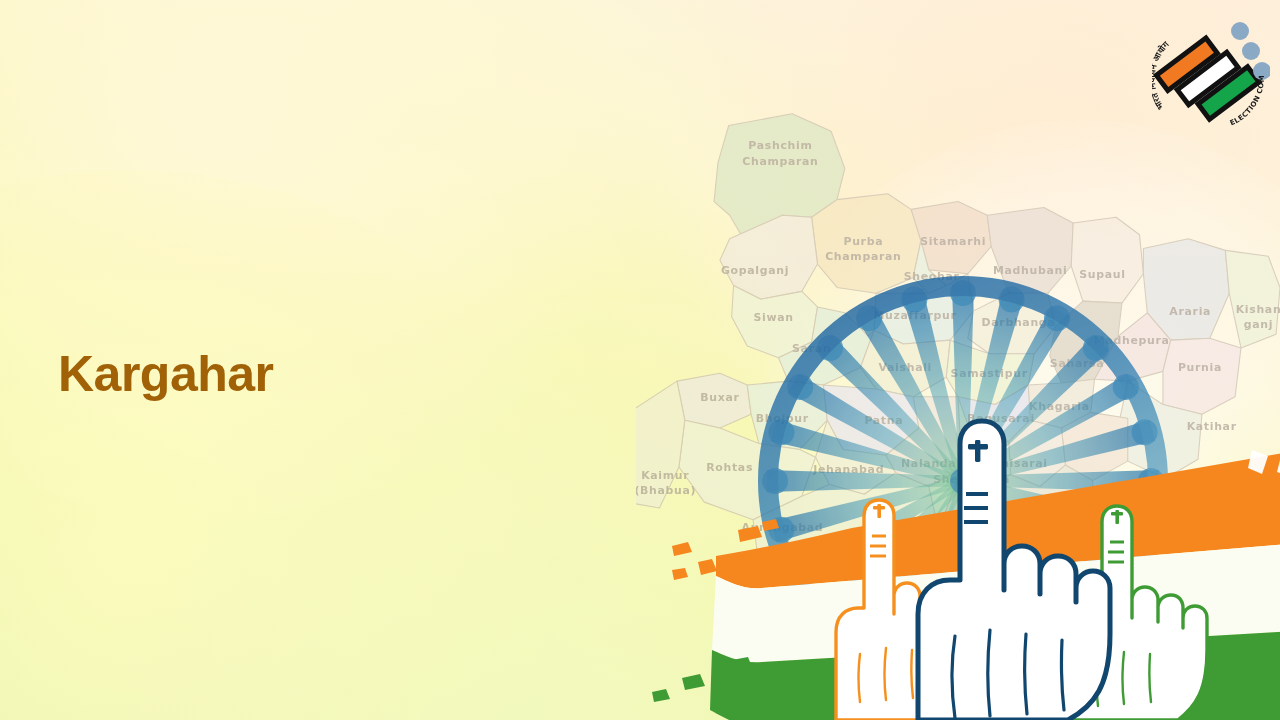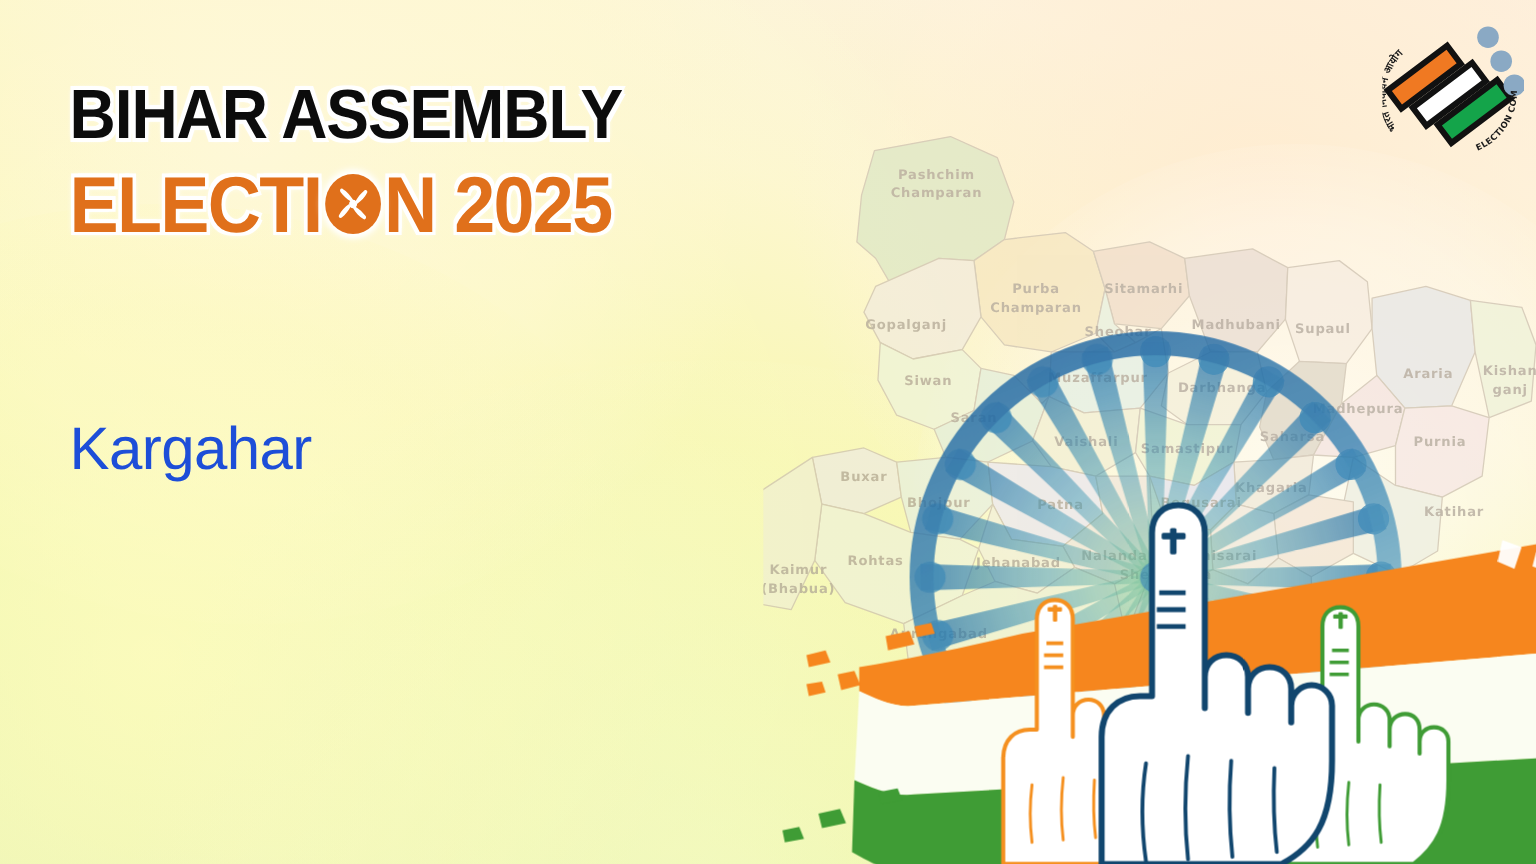--- a/index.html
+++ b/index.html
@@ -96,22 +96,22 @@
   }
   .ballot-o{
     position:relative;width:54px;height:54px;margin:0 1px;flex:0 0 auto;
     filter:drop-shadow(0 0 3px #fff) drop-shadow(0 0 3px #fff) drop-shadow(0 0 2px #fff);
   }
   .ballot-o svg{width:100%;height:100%;display:block;}
 
   .constituency{
     position:absolute;left:58px;top:345px;
     font-family:"Liberation Sans", sans-serif;
-    font-weight:normal;font-size:50px;letter-spacing:-0.5px;
-    color:#1d4ed8;white-space:nowrap;
+    font-weight:bold;font-size:50px;letter-spacing:-0.5px;
+    color:#a16207;white-space:nowrap;
   }
 
   
   .eci-logo{position:absolute;left:1152px;top:14px;width:118px;height:118px;}
   .eci-logo svg{width:100%;height:100%;display:block;}
   .eci-arc-text{font-family:"DejaVu Sans", sans-serif;font-size:7.1px;fill:#1b1b1b;letter-spacing:.35px;font-weight:bold;}
   .eci-arc-text-hi{font-family:"DejaVu Sans", sans-serif;font-size:8.4px;fill:#1b1b1b;letter-spacing:.2px;font-weight:bold;}
 </style>
 </head>
 <body>
@@ -500,42 +500,20 @@
       </g>
       <g fill="none" stroke="#11466e" stroke-width="3.2" stroke-linecap="round">
         <path d="M165,218 C161,244 161,272 165,300"></path>
         <path d="M200,212 C197,242 197,270 200,298"></path>
         <path d="M236,216 C234,242 234,268 237,296"></path>
         <path d="M272,222 C271,244 271,266 274,292"></path>
       </g>
     </svg>
   </div>
 
-  <div class="headline">
-    <div class="hl-line1">BIHAR ASSEMBLY</div>
-
-    <div class="hl-line2-wrap">
-      <span class="hl-line2a">ELECTI</span>
-
-      <span class="ballot-o">
-        <svg viewBox="0 0 54 54" xmlns="http://www.w3.org/2000/svg">
-          <circle cx="27" cy="27" r="25" fill="#e0701b"></circle>
-          <g fill="#ffffff">
-            <path d="M27 23.5 c-2.4 -3.8 -5.6 -7.1 -9.3 -9.1 c-1.6 -0.9 -3.1 1.1 -2 2.5 c2.6 3.3 5.7 6.0 9.1 7.9 z"></path>
-            <path d="M30.5 27 c3.8 -2.4 7.1 -5.6 9.1 -9.3 c0.9 -1.6 -1.1 -3.1 -2.5 -2 c-3.3 2.6 -6.0 5.7 -7.9 9.1 z"></path>
-            <path d="M27 30.5 c2.4 3.8 5.6 7.1 9.3 9.1 c1.6 0.9 3.1 -1.1 2 -2.5 c-2.6 -3.3 -5.7 -6.0 -9.1 -7.9 z"></path>
-            <path d="M23.5 27 c-3.8 2.4 -7.1 5.6 -9.1 9.3 c-0.9 1.6 1.1 3.1 2.5 2 c3.3 -2.6 6.0 -5.7 7.9 -9.1 z"></path>
-            <circle cx="27" cy="27" r="3.6"></circle>
-          </g>
-        </svg>
-      </span>
-
-      <span class="hl-line2b">N 2025</span>
-    </div>
-  </div>
 
   <div class="constituency">Kargahar</div>
 
   <div class="eci-logo">
     <svg viewBox="0 0 118 118" xmlns="http://www.w3.org/2000/svg">
       <defs>
         <path id="arcHi" d="M 14,96 A 48,48 0 0 1 26,24" fill="none"></path>
         <path id="arcEn" d="M 78,112 A 52,52 0 0 0 112,62" fill="none"></path>
       </defs>
 

